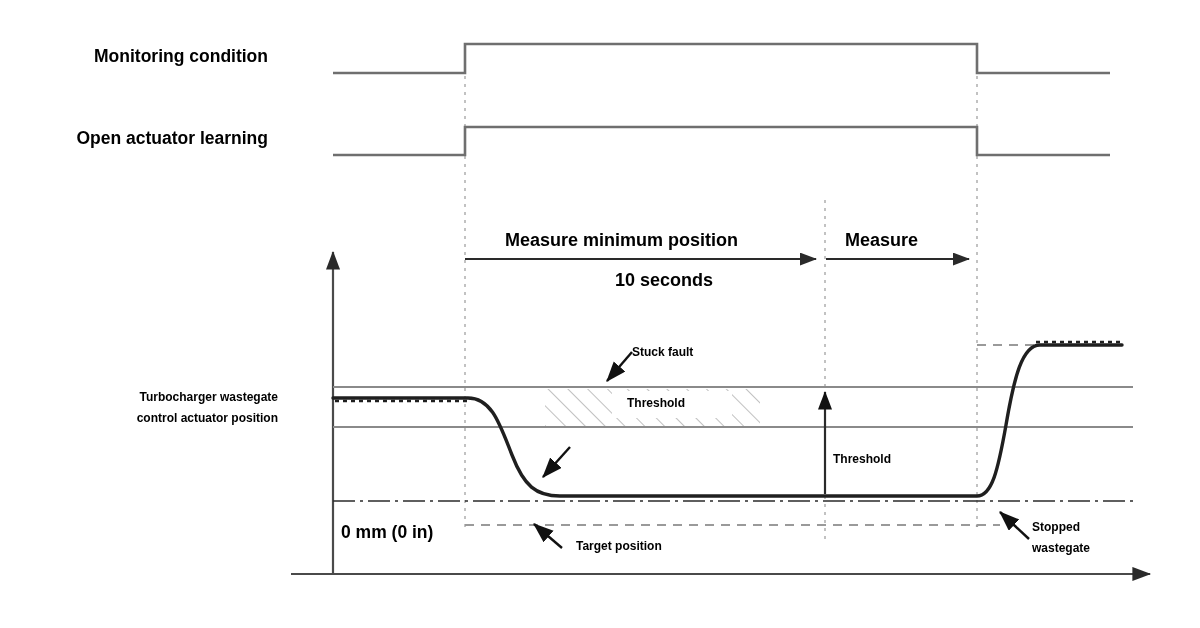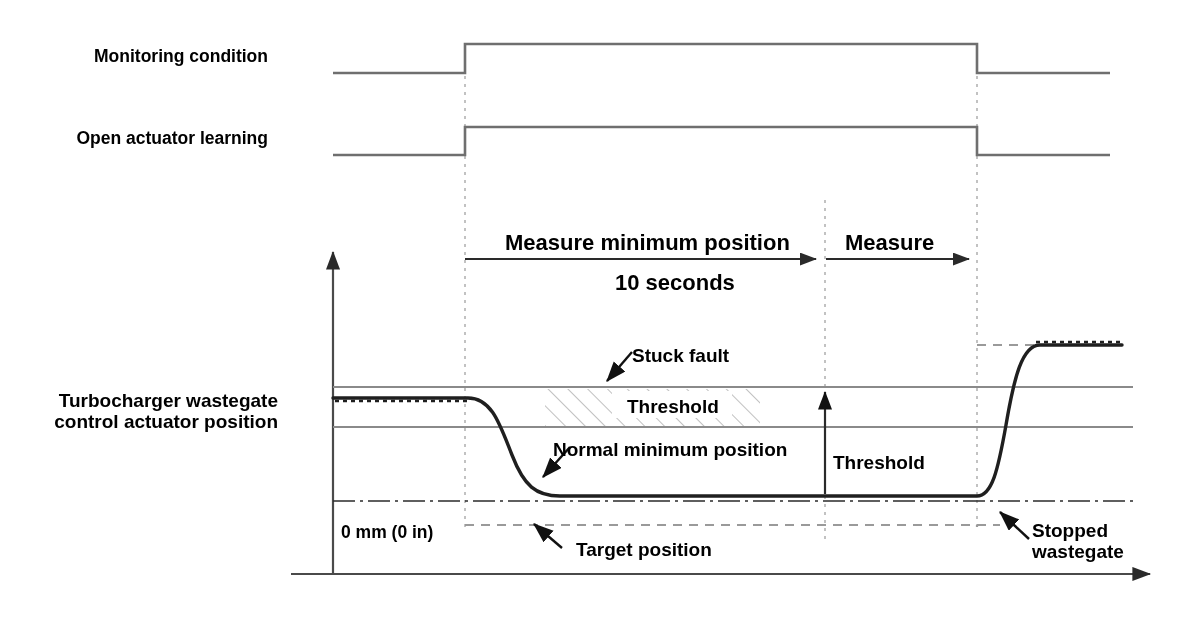--- a/index.html
+++ b/index.html
@@ -13,23 +13,23 @@
   .lbl{
     position:absolute;
     font-family:"Liberation Sans", sans-serif;
     font-weight:bold;
     color:#000000;
     white-space:nowrap;
     line-height:1.18;
   }
   .lbl-right{text-align:right;}
   .sig-label{font-size:17.5px;}
-  .axis-label{font-size:19px;text-align:right;}
-  .phase-label{font-size:22px;}
-  .annot-label{font-size:19px;}
+  .axis-label{font-size:12px;text-align:right;}
+  .phase-label{font-size:18px;}
+  .annot-label{font-size:12px;}
   .zero-label{font-size:17.5px;}
 </style>
 </head>
 <body>
 
 <div id="stage">
 
   <svg class="diagram" viewBox="0 0 1200 628">
     <defs>
       <marker id="arrHead" markerWidth="9" markerHeight="9" refX="8" refY="3.2" orient="auto">
@@ -133,21 +133,20 @@
   <div class="lbl phase-label" style="left:505px;top:230px;">Measure minimum position</div>
 
   <div class="lbl phase-label" style="left:615px;top:270px;">10 seconds</div>
 
   <div class="lbl phase-label" style="left:845px;top:230px;">Measure</div>
 
   <div class="lbl annot-label" style="left:632px;top:345px;">Stuck fault</div>
 
   <div class="lbl annot-label" style="left:627px;top:396px;">Threshold</div>
 
-  <div class="lbl annot-label" style="left:553px;top:439px;">Normal minimum position</div>
 
   <div class="lbl annot-label" style="left:833px;top:452px;">Threshold</div>
 
   <div class="lbl annot-label" style="left:576px;top:539px;">Target position</div>
 
   <div class="lbl annot-label" style="left:1032px;top:520px;">Stopped</div>
   <div class="lbl annot-label" style="left:1032px;top:541px;">wastegate</div>
 
   <div class="lbl zero-label" style="left:341px;top:478px;margin-top:44px;">0 mm (0 in)</div>
 

